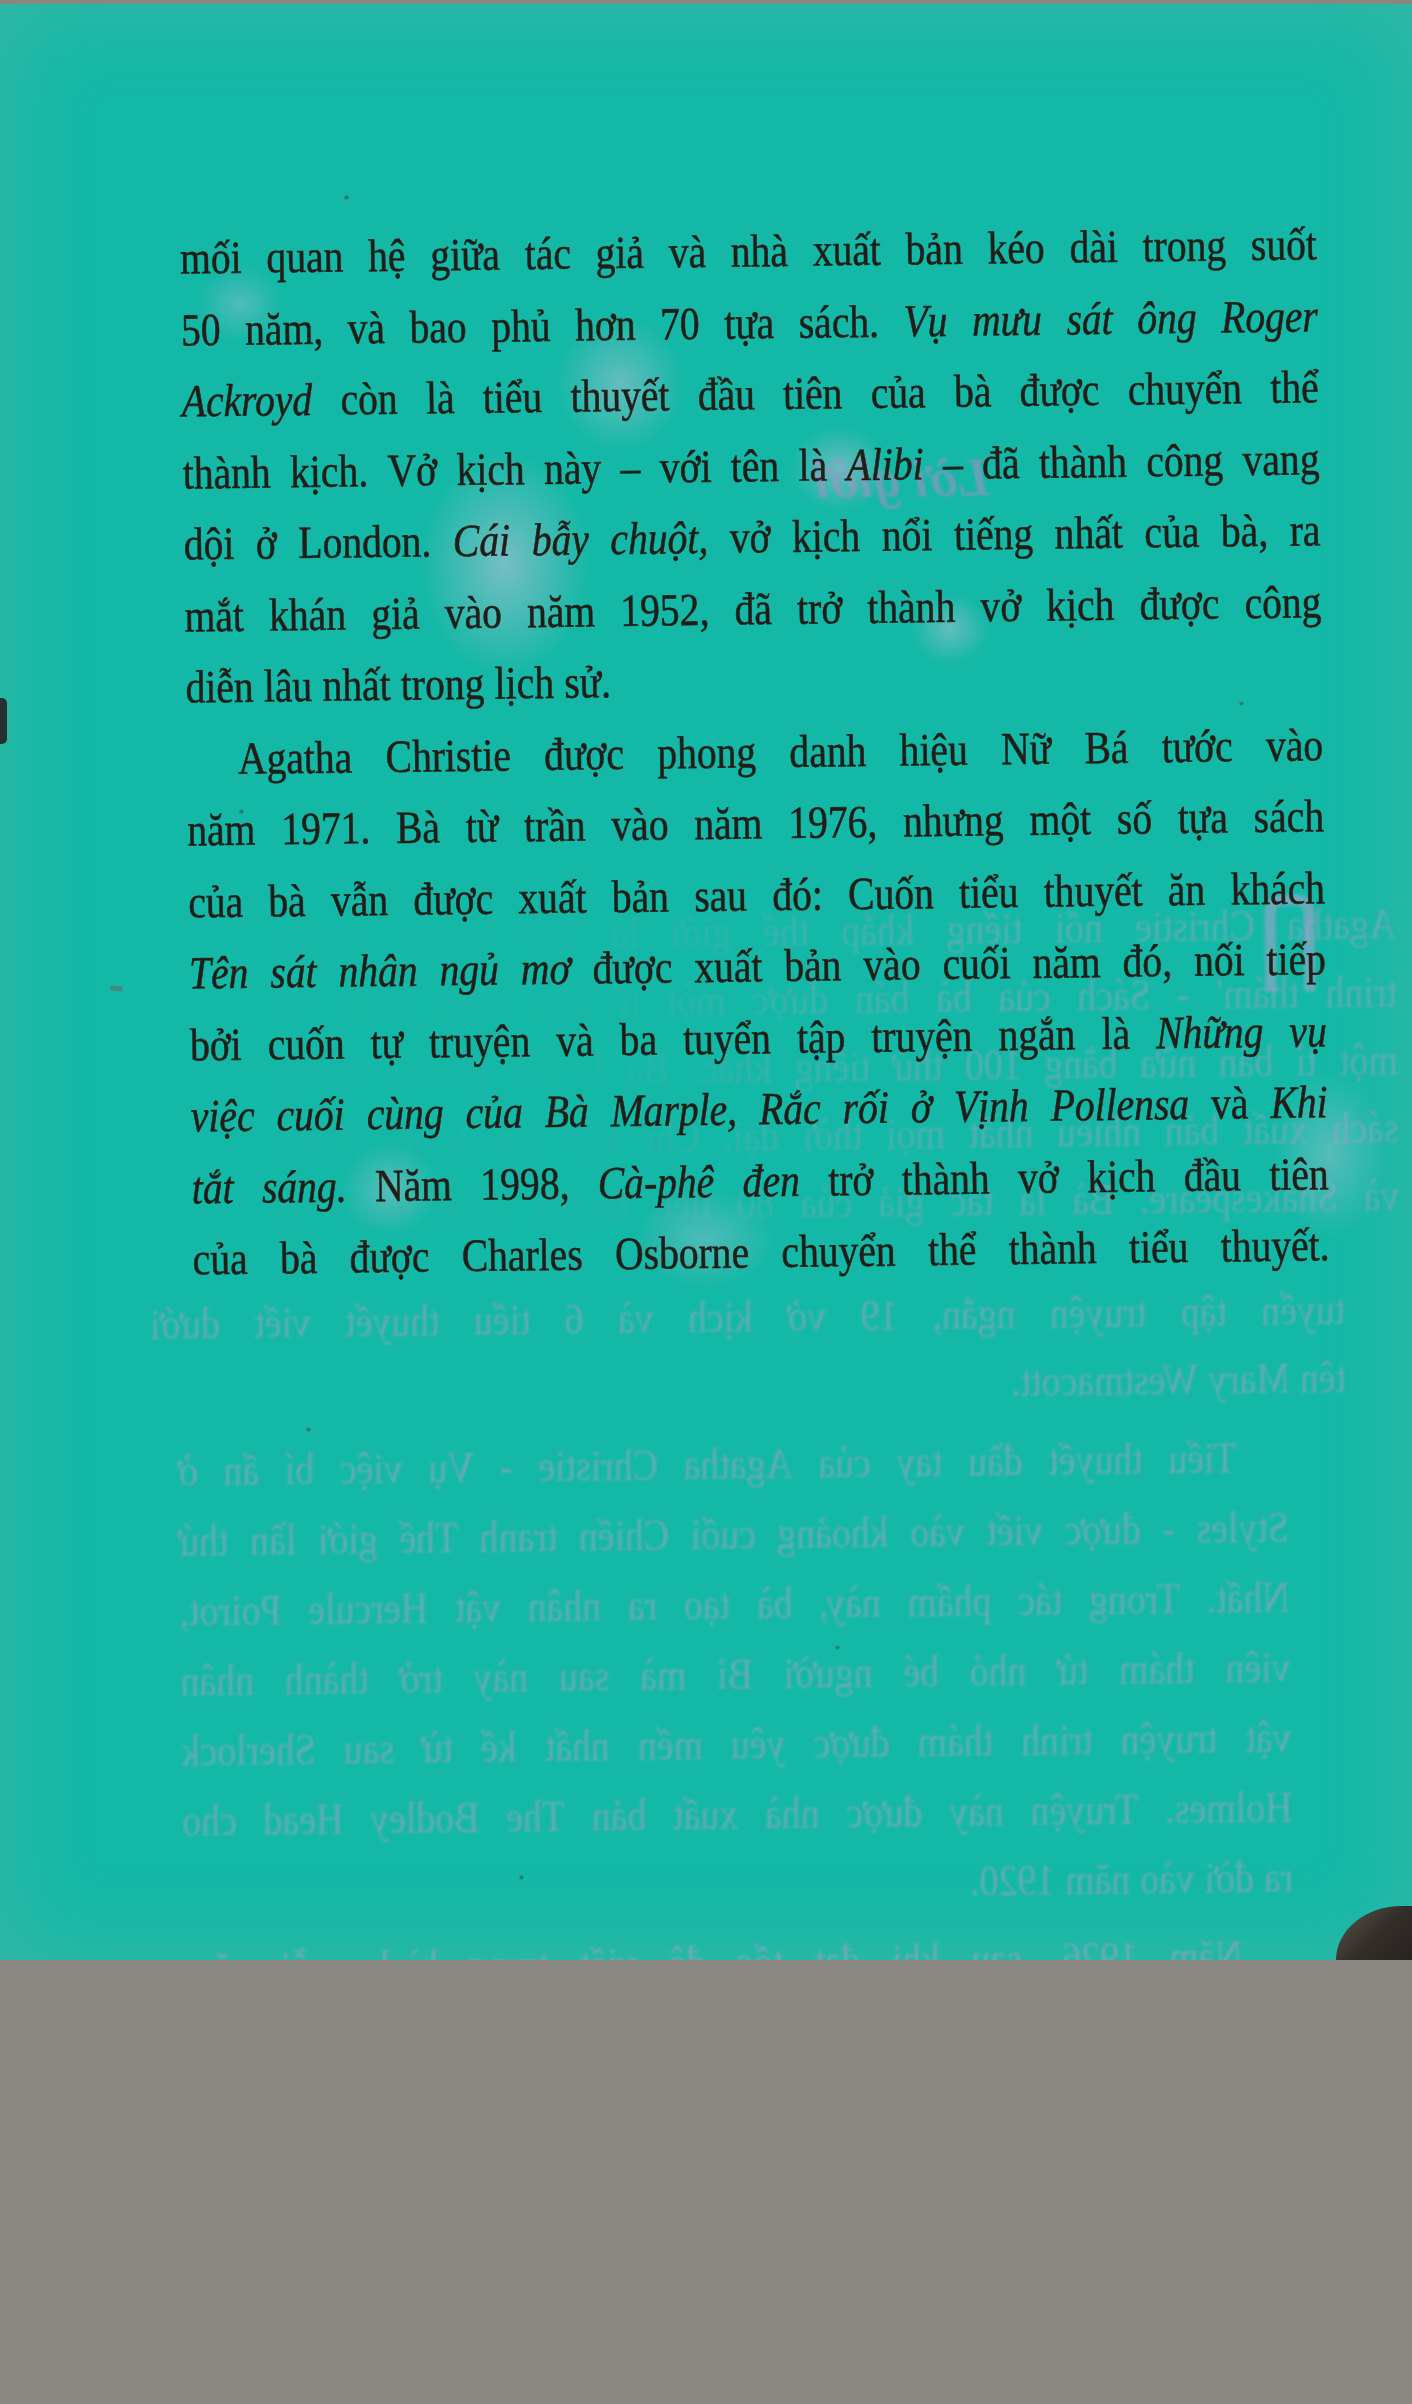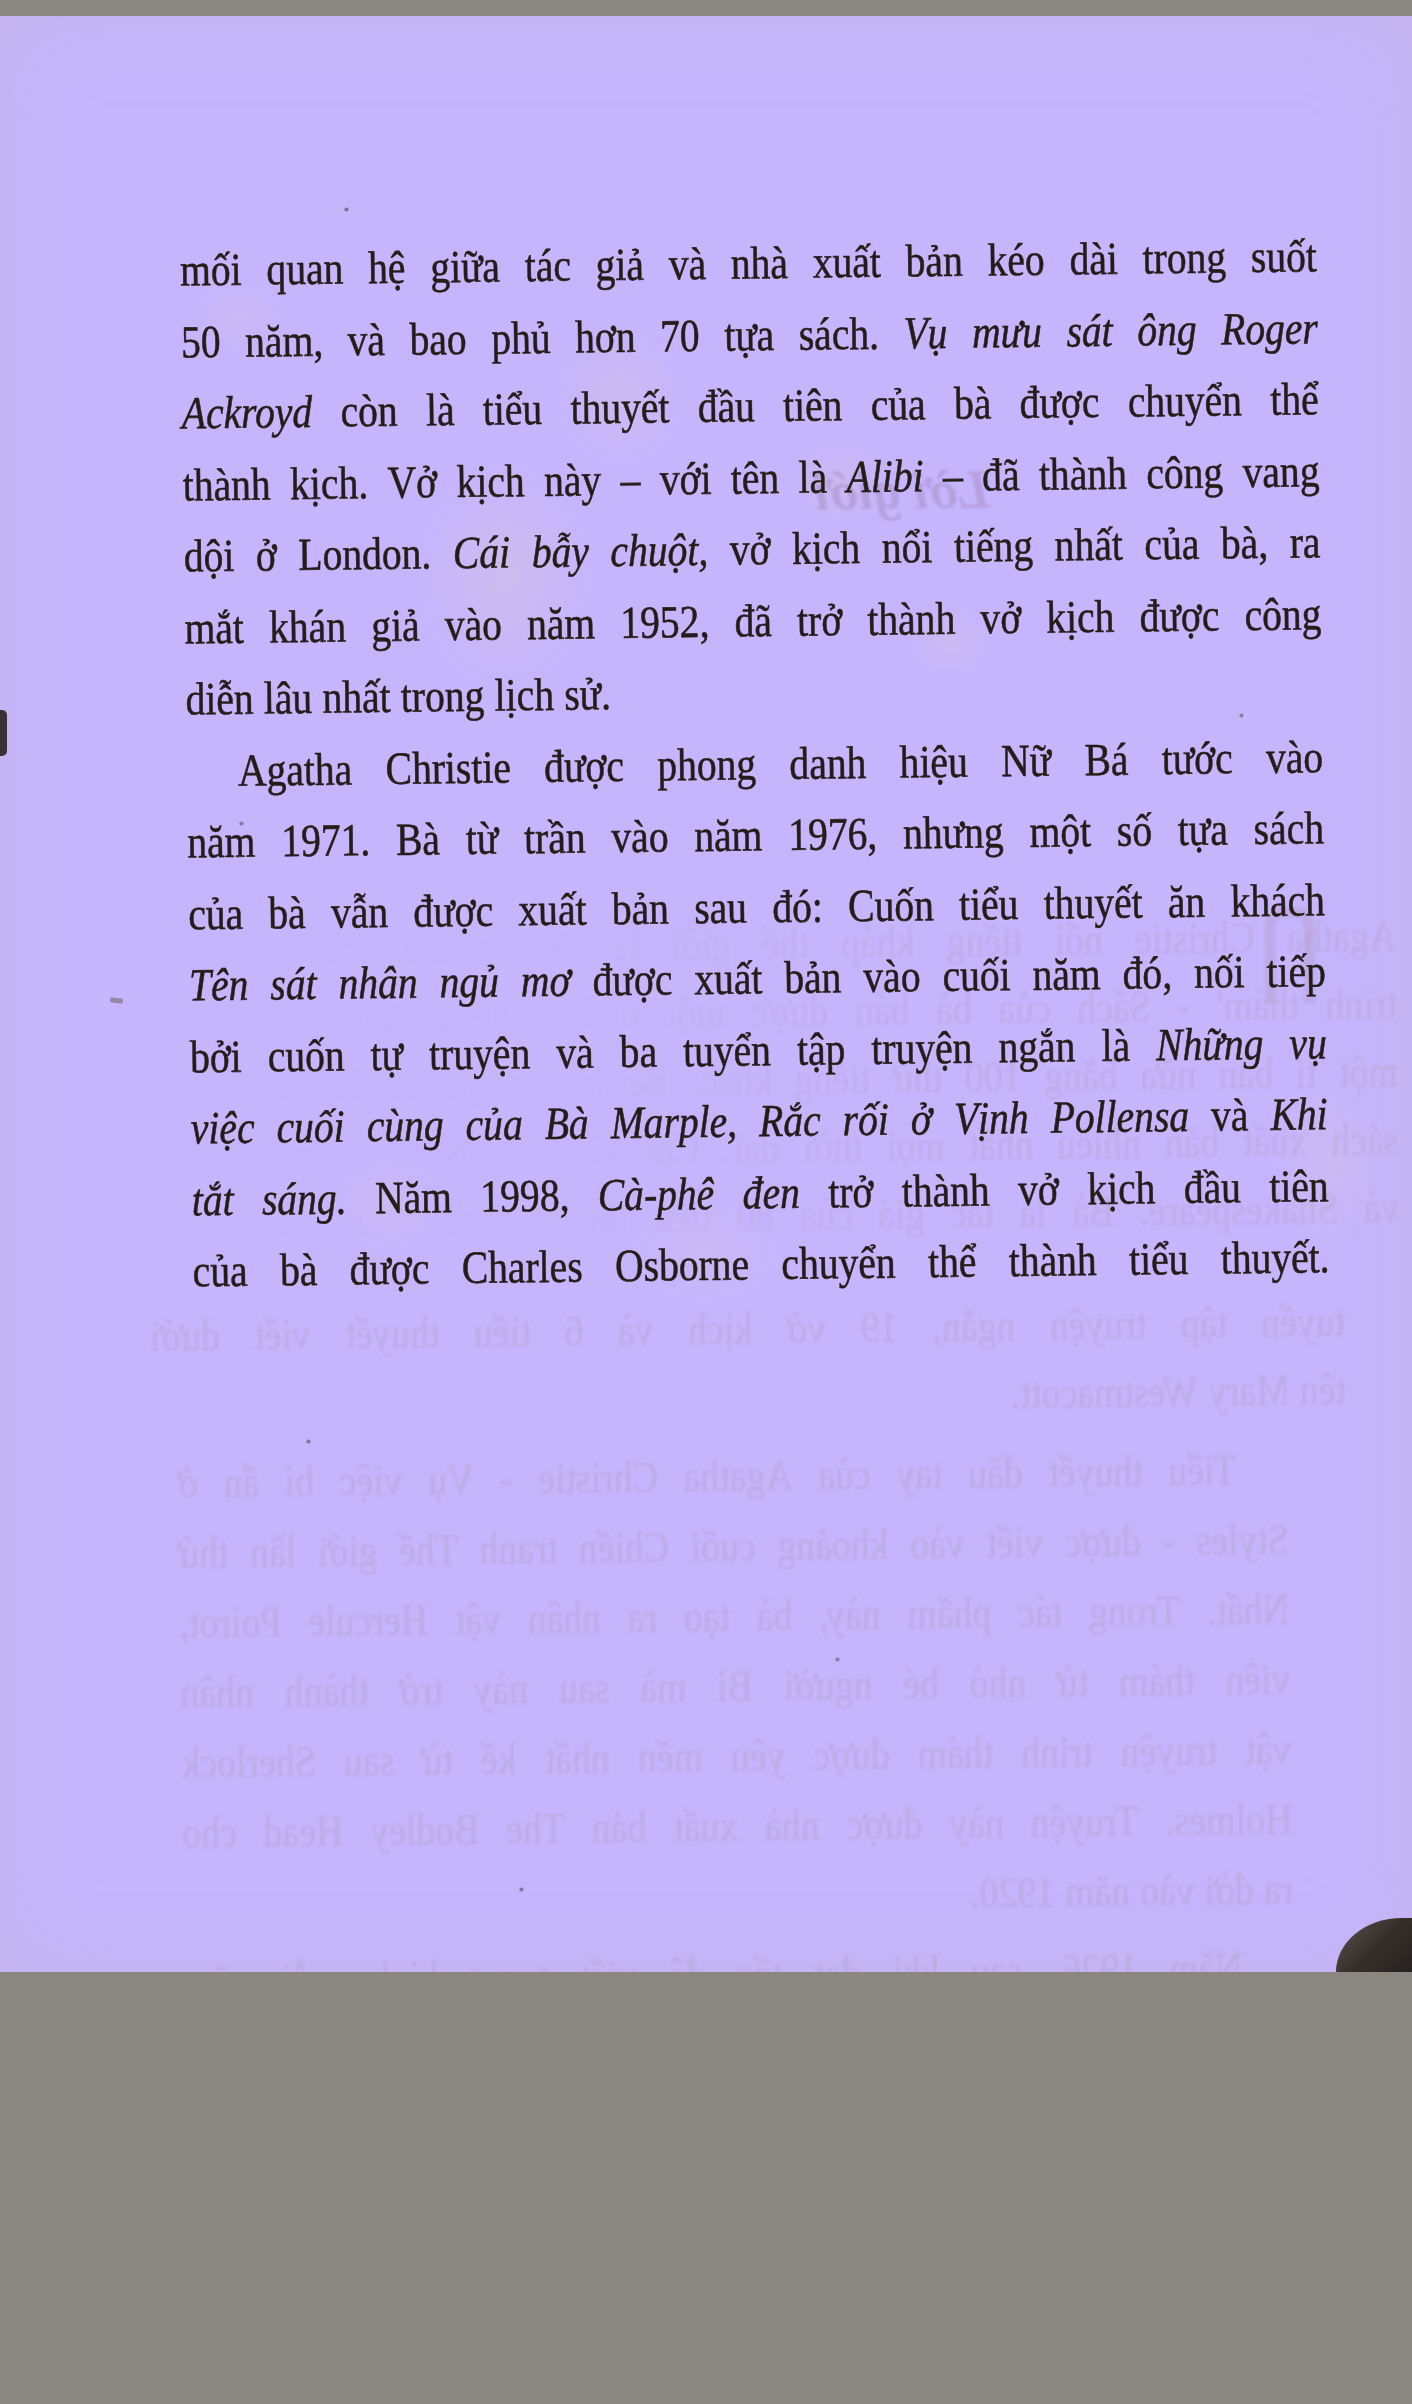--- a/index.html
+++ b/index.html
@@ -1,20 +1,20 @@
 <!DOCTYPE html>
 <html><head>
 <meta charset="utf-8">
 <style>
   html,body{margin:0;padding:0;background:#8a8680;}
   #page{
     position:relative;
     width:1412px;height:1956px;
-    margin:16px auto;
-    background:#c4b5fd;
+    margin:4px auto;
+    background:#14b8a6;
     overflow:hidden;
     font-family:"Liberation Serif","DejaVu Serif",serif;
     box-shadow:inset 0 0 90px rgba(190,180,168,.22);
   }
   
   #rotator{position:absolute;inset:0;transform:rotate(-0.72deg);transform-origin:50% 45%;}
 
   
   #main-text{
     position:absolute;left:188px;top:212px;width:1322px;

